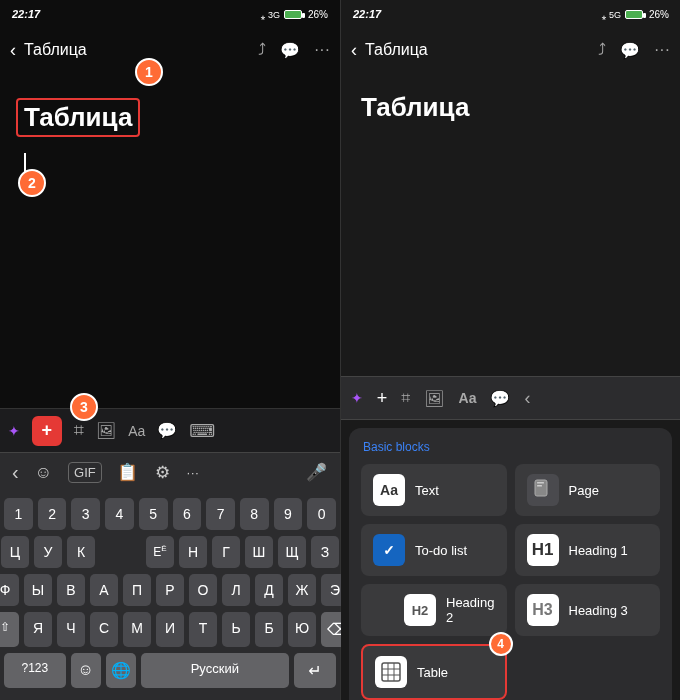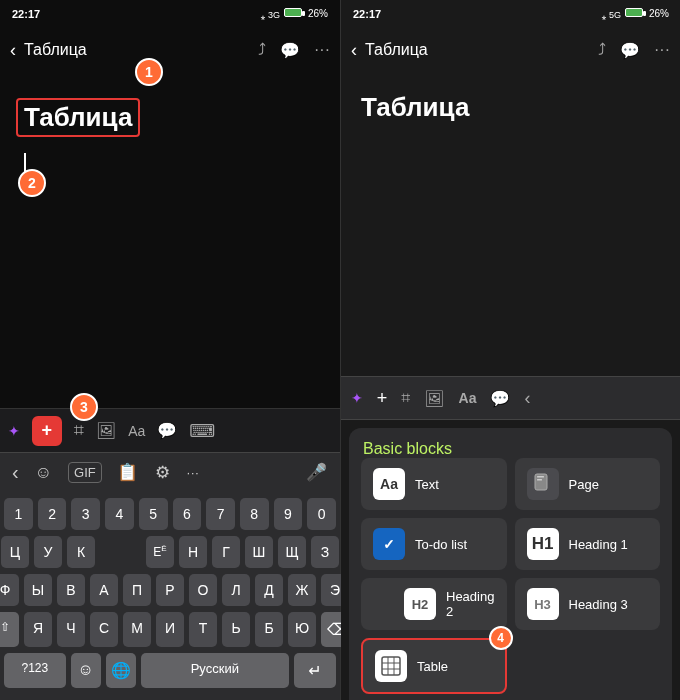--- a/index.html
+++ b/index.html
@@ -39,24 +39,25 @@
       align-items: center;
       justify-content: space-between;
       padding: 0 12px;
       background: #0d0d0d;
     }
     .status-bar-right { width: 340px; background: #1a1a1a; }
     .status-time {
       color: #fff;
       font-size: 11px;
       font-weight: 600;
+      font-style: italic;
     }
     .status-icons {
       display: flex;
-      align-items: flex-start;
+      align-items: center;
       gap: 4px;
       font-size: 9px;
       color: #fff;
     }
     .battery {
       background: #4caf50;
       width: 18px;
       height: 9px;
       border-radius: 2px;
       display: inline-block;
@@ -275,22 +276,23 @@
     }
 
     
     .blocks-panel {
       background: #2c2c2e;
       border-radius: 12px 12px 0 0;
       padding: 12px;
       margin-top: 8px;
     }
     .blocks-label {
-      color: #bef264;
-      font-size: 16px;
+      color: #3b82f6;
+      font-size: 12px;
+      margin-bottom: 10px;
       padding-left: 2px;
     }
     .blocks-grid {
       display: grid;
       grid-template-columns: 1fr 1fr;
       gap: 8px;
     }
     .block-item {
       background: #3a3a3c;
       border-radius: 8px;
@@ -555,21 +557,21 @@
           <div class="block-icon block-icon-h2" style="font-size:17px; font-weight:800;">H1</div>
           <span class="block-label">Heading 1</span>
         </div>
 
         <div class="block-item">
           <div class="block-icon block-icon-h2" style="font-size:13px; font-weight:700; color:#555;margin-left:31px;">H2</div>
           <span class="block-label">Heading 2</span>
         </div>
 
         <div class="block-item">
-          <div class="block-icon block-icon-h2" style="font-size:13px; font-weight:700; color:#777;">H3</div>
+          <div class="block-icon block-icon-h2" style="font-size:16px; font-weight:700; color:#777;">H3</div>
           <span class="block-label">Heading 3</span>
         </div>
 
         <div class="block-item block-item-highlighted" style="position:relative;">
 
           <div class="badge" style="position:absolute; top:-14px; right:-8px; width:24px; height:24px; font-size:12px;">
             <span>4</span>
           </div>
           <div class="block-icon block-icon-table">
             <svg width="20" height="20" viewBox="0 0 20 20" fill="none">

